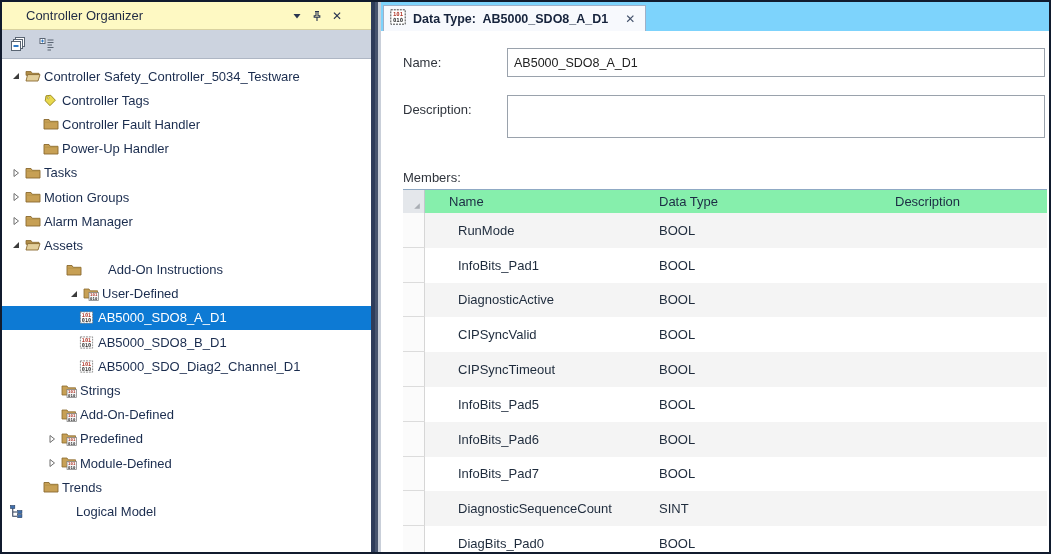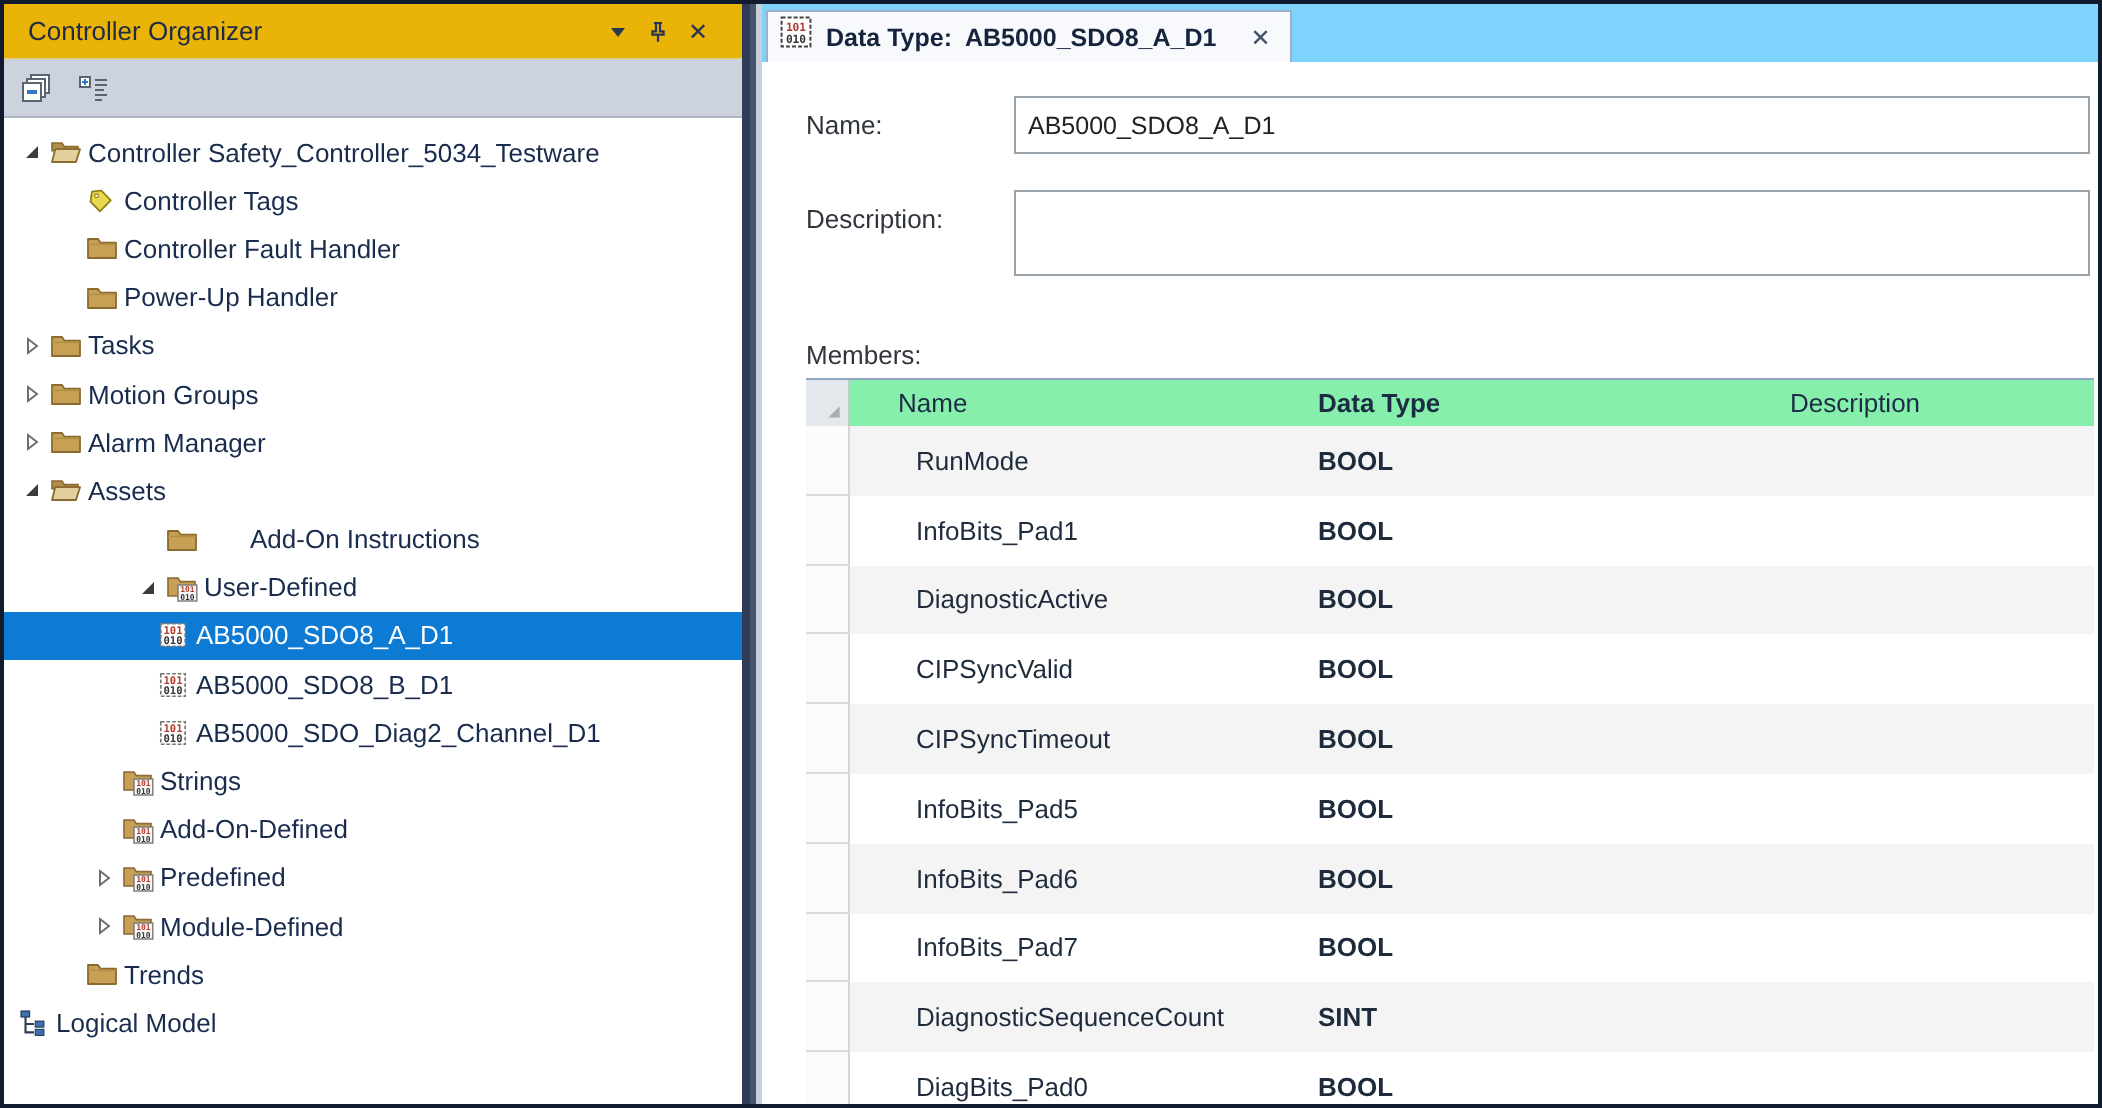--- a/index.html
+++ b/index.html
@@ -5,21 +5,21 @@
   * { margin:0; padding:0; box-sizing:border-box; }
   html,body { width:1051px; height:554px; overflow:hidden;
     font-family:"Liberation Sans","DejaVu Sans",sans-serif; }
   #app { position:relative; width:1051px; height:554px;
     background:#2b3b58; border:2px solid #111b2e; }
 
   
   #left-panel { position:absolute; left:0; top:0; width:369px; height:550px;
     background:#ffffff; }
   #co-titlebar { position:absolute; left:0; top:0; width:100%; height:28px;
-    background:#eab308; display:flex; align-items:center; padding:0 12px;
+    background:#fef9c3; display:flex; align-items:center; padding:0 24px;
     border-bottom:1px solid #d9d2a0; }
   #co-title { font-size:13px; color:#1f2a44; flex:1 1 auto; }
   .tb-ico { width:20px; height:18px; display:flex; align-items:center;
     justify-content:center; color:#2a3550; font-size:12px; cursor:default; }
   #co-toolbar { position:absolute; left:0; top:28px; width:100%; height:29px;
     background:#ccd3df; border-bottom:1px solid #aeb6c4;
     display:flex; align-items:center; gap:6px; padding:0 6px; }
   .toolbar-btn { width:22px; height:22px; display:flex; align-items:center;
     justify-content:center; }
 
@@ -66,21 +66,21 @@
 
   
   #members-table { position:absolute; left:22px; top:158px; right:2px; bottom:0;
     overflow:hidden; border-top:1px solid #8fa9c4; }
   .m-header { display:flex; height:23px; background:#86efac; }
   .m-header .gutter { background:#e4e7eb; border-right:1px solid #c2c7cd;
     display:flex; align-items:flex-end; justify-content:flex-end; padding:0 3px 3px 0; }
   .hcell { font-size:13px; color:#1c2c44; display:flex; align-items:center; }
   .gutter { flex:0 0 22px; }
   .col-name { flex:0 0 226px; padding-left:24px; }
-  .col-type { flex:0 0 238px; padding-left:8px;font-weight:bold; }
+  .col-type { flex:0 0 238px; padding-left:8px; }
   .col-desc { flex:1 1 auto; padding-left:6px; }
   .m-row { display:flex; height:34.8px; }
   .m-row.odd { background:#f4f4f4; }
   .m-row.even { background:#ffffff; }
   .m-row .gutter { background:#fbfbfb; border-right:1px solid #d6d6d6;
     border-bottom:1px solid #dcdcdc; }
   .mcell { font-size:13px; color:#1e2b3c; display:flex; align-items:center; }
   .m-row .col-name { padding-left:33px; }
 </style>
 </head>
@@ -214,21 +214,21 @@
             </svg>
           </span>
           <span class="t-icon">
             <svg width="16" height="16" viewBox="0 0 16 16">
               <path d="M1 3.5h5l1.2 1.8H14v2H1Z" fill="#b08d48" stroke="#8a6a2f" stroke-width="0.8"></path>
               <path d="M2.6 6.6H15L13 13H1Z" fill="#e3cf9b" stroke="#8a6a2f" stroke-width="0.9" stroke-linejoin="round"></path>
             </svg>
           </span>
           <span class="t-label">Assets</span>
         </div>
-        <div class="tree-row" style="padding-left: 41px; gap: 23px;">
+        <div class="tree-row" style="padding-left: 24px; gap: 23px;">
           <span class="slot"></span>
           <span class="t-icon">
             <svg width="16" height="16" viewBox="0 0 16 16">
               <path d="M1 3.5h5l1.2 1.8H15V13H1Z" fill="#c7a055" stroke="#8a6a2f" stroke-width="0.9" stroke-linejoin="round"></path>
               <path d="M1 6.2h14" stroke="#b28f45" stroke-width="0.7"></path>
             </svg>
           </span>
           <span class="t-label">Add-On Instructions</span>
         </div>
         <div class="tree-row" style="padding-left: 64px;">
@@ -339,21 +339,21 @@
         <div class="tree-row" style="padding-left: 24px;">
           <span class="slot"></span>
           <span class="t-icon">
             <svg width="16" height="16" viewBox="0 0 16 16">
               <path d="M1 3.5h5l1.2 1.8H15V13H1Z" fill="#c7a055" stroke="#8a6a2f" stroke-width="0.9" stroke-linejoin="round"></path>
               <path d="M1 6.2h14" stroke="#b28f45" stroke-width="0.7"></path>
             </svg>
           </span>
           <span class="t-label">Trends</span>
         </div>
-        <div class="tree-row" style="padding-left: 6px;">
+        <div class="tree-row" style="padding-left: 6px; gap: 48px;">
           <span class="t-icon">
             <svg width="15" height="15" viewBox="0 0 16 16">
               <path d="M4 4.5v8.5h4.5M4 8.5h4.5" stroke="#2b3a55" fill="none" stroke-width="1.1"></path>
               <rect x="1.6" y="1.6" width="4.6" height="3.2" fill="#3f6fae" stroke="#243a58" stroke-width="0.6"></rect>
               <rect x="9.2" y="7" width="4.6" height="3.2" fill="#3f6fae" stroke="#243a58" stroke-width="0.6"></rect>
               <rect x="9.2" y="11.4" width="4.6" height="3.2" fill="#3f6fae" stroke="#243a58" stroke-width="0.6"></rect>
             </svg>
           </span>
           <span class="t-label">Logical Model</span>
         </div>

